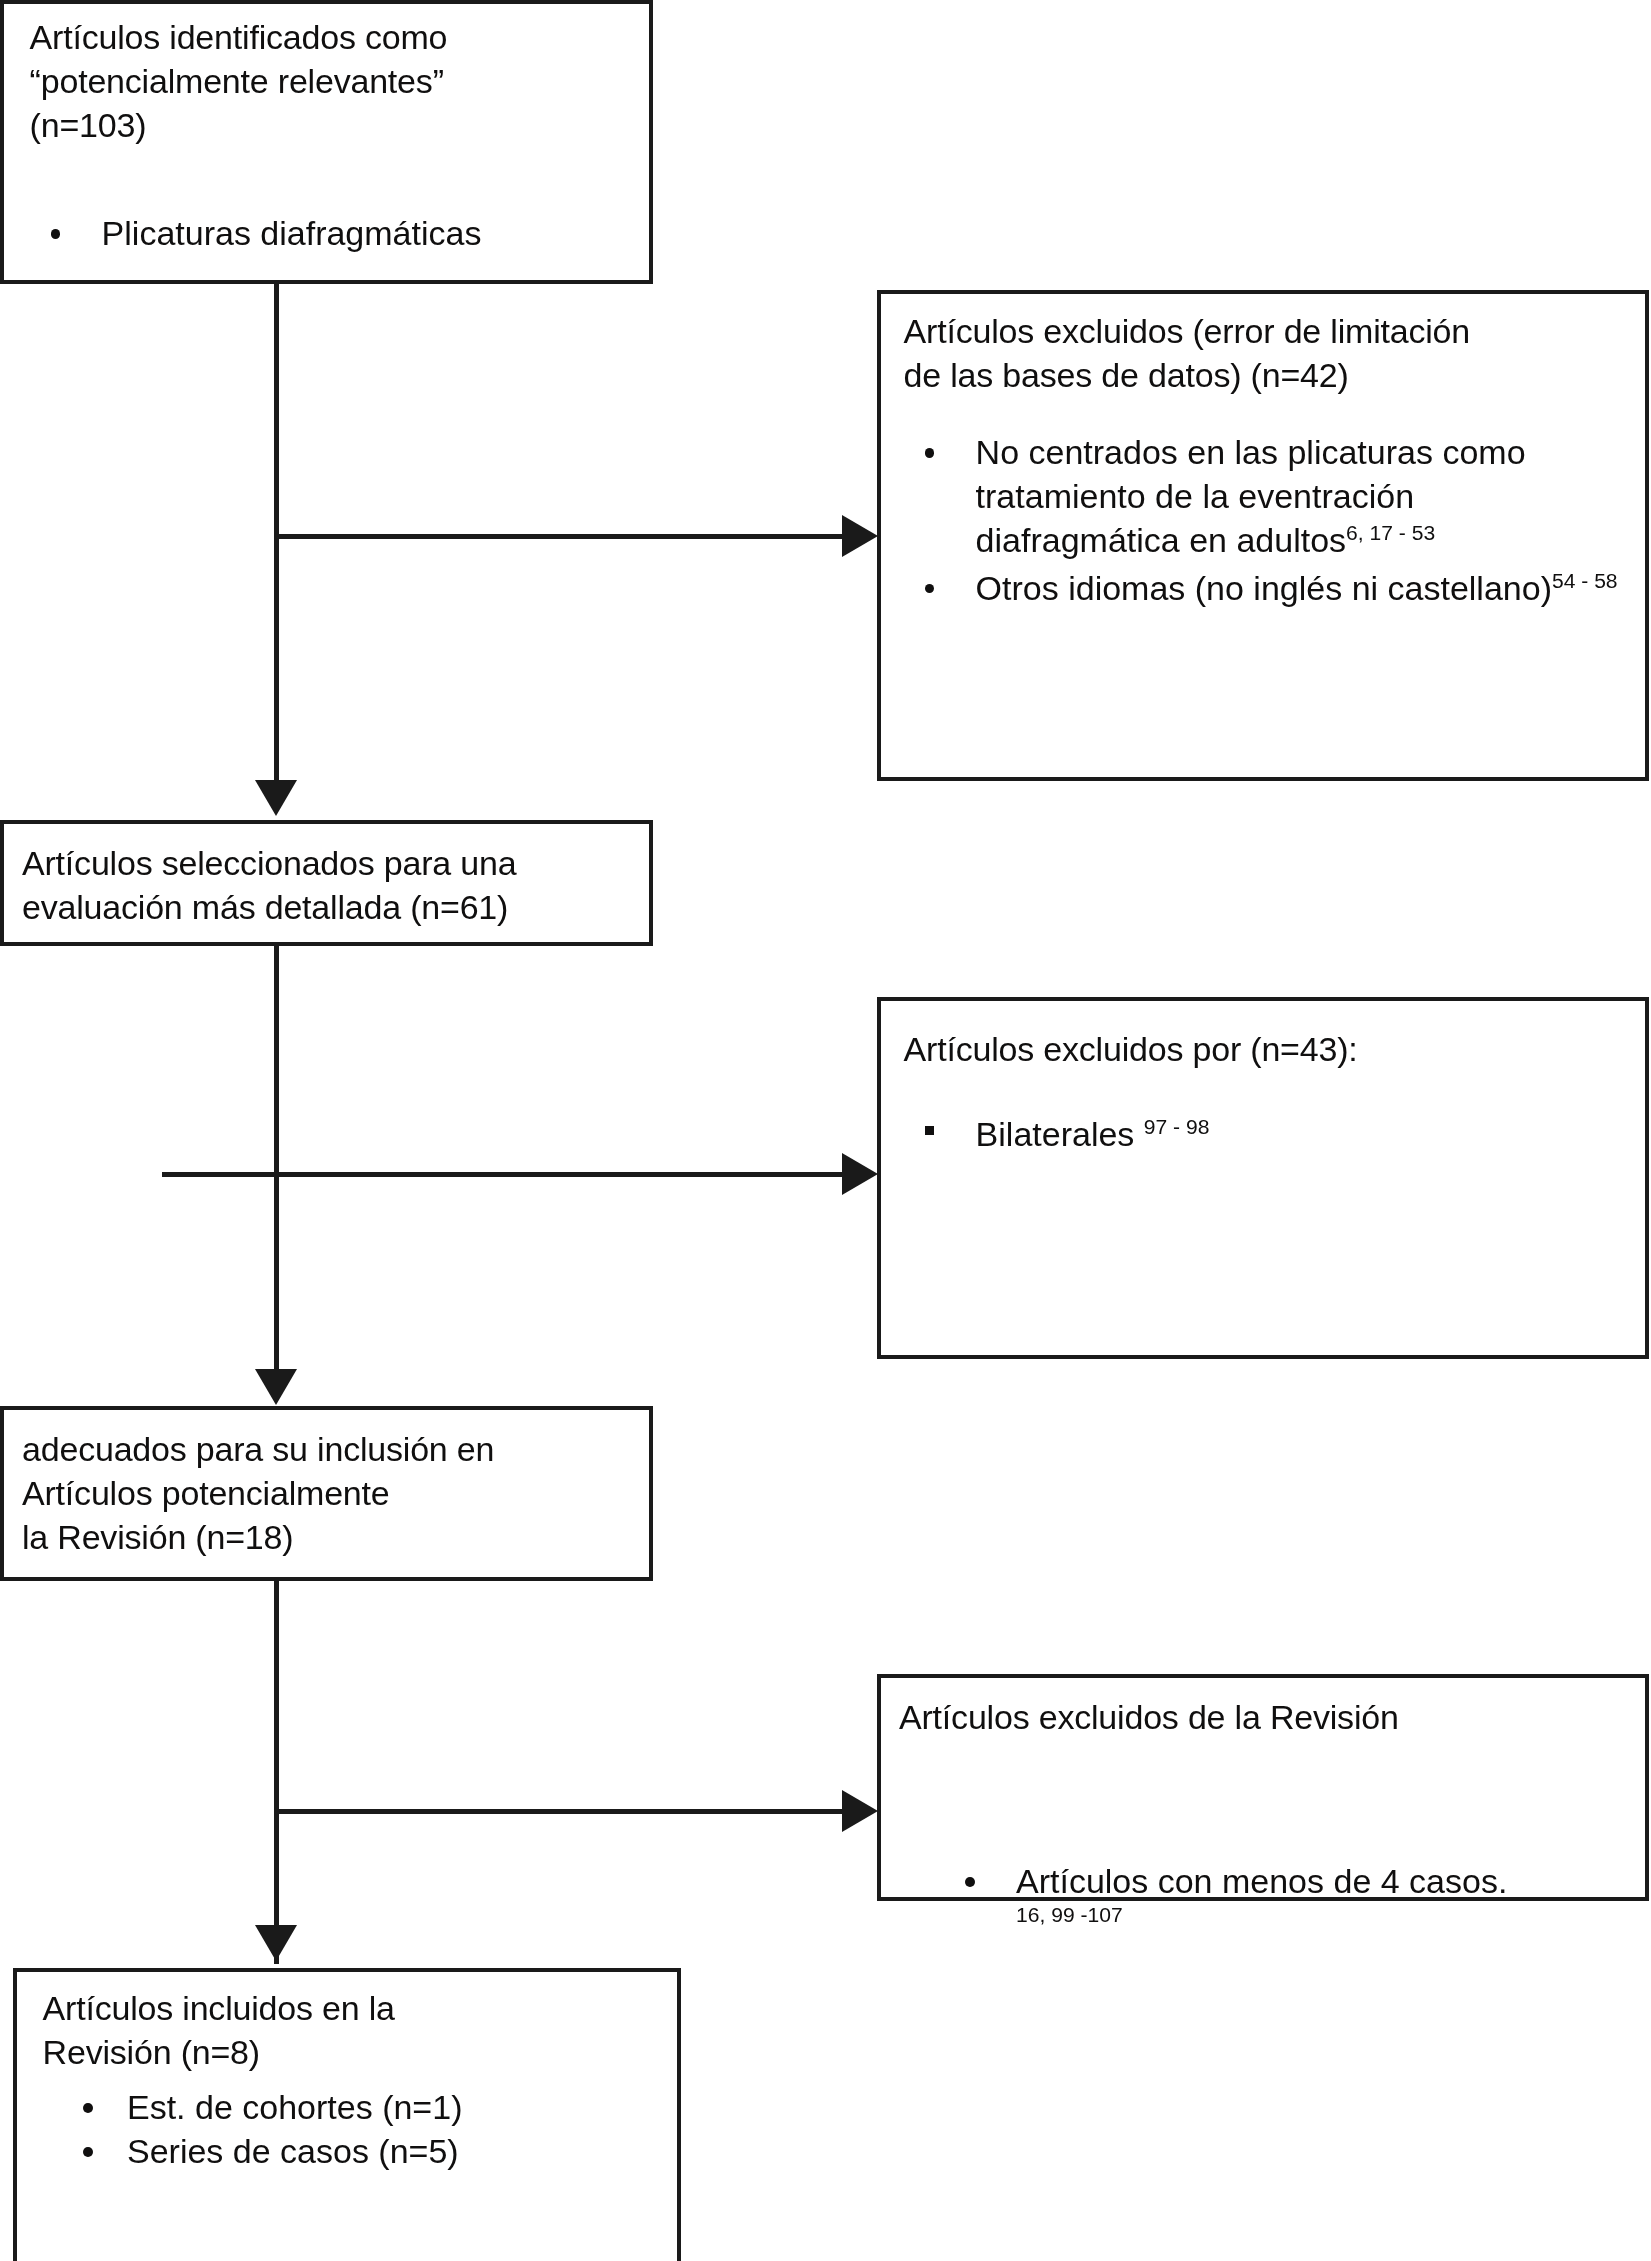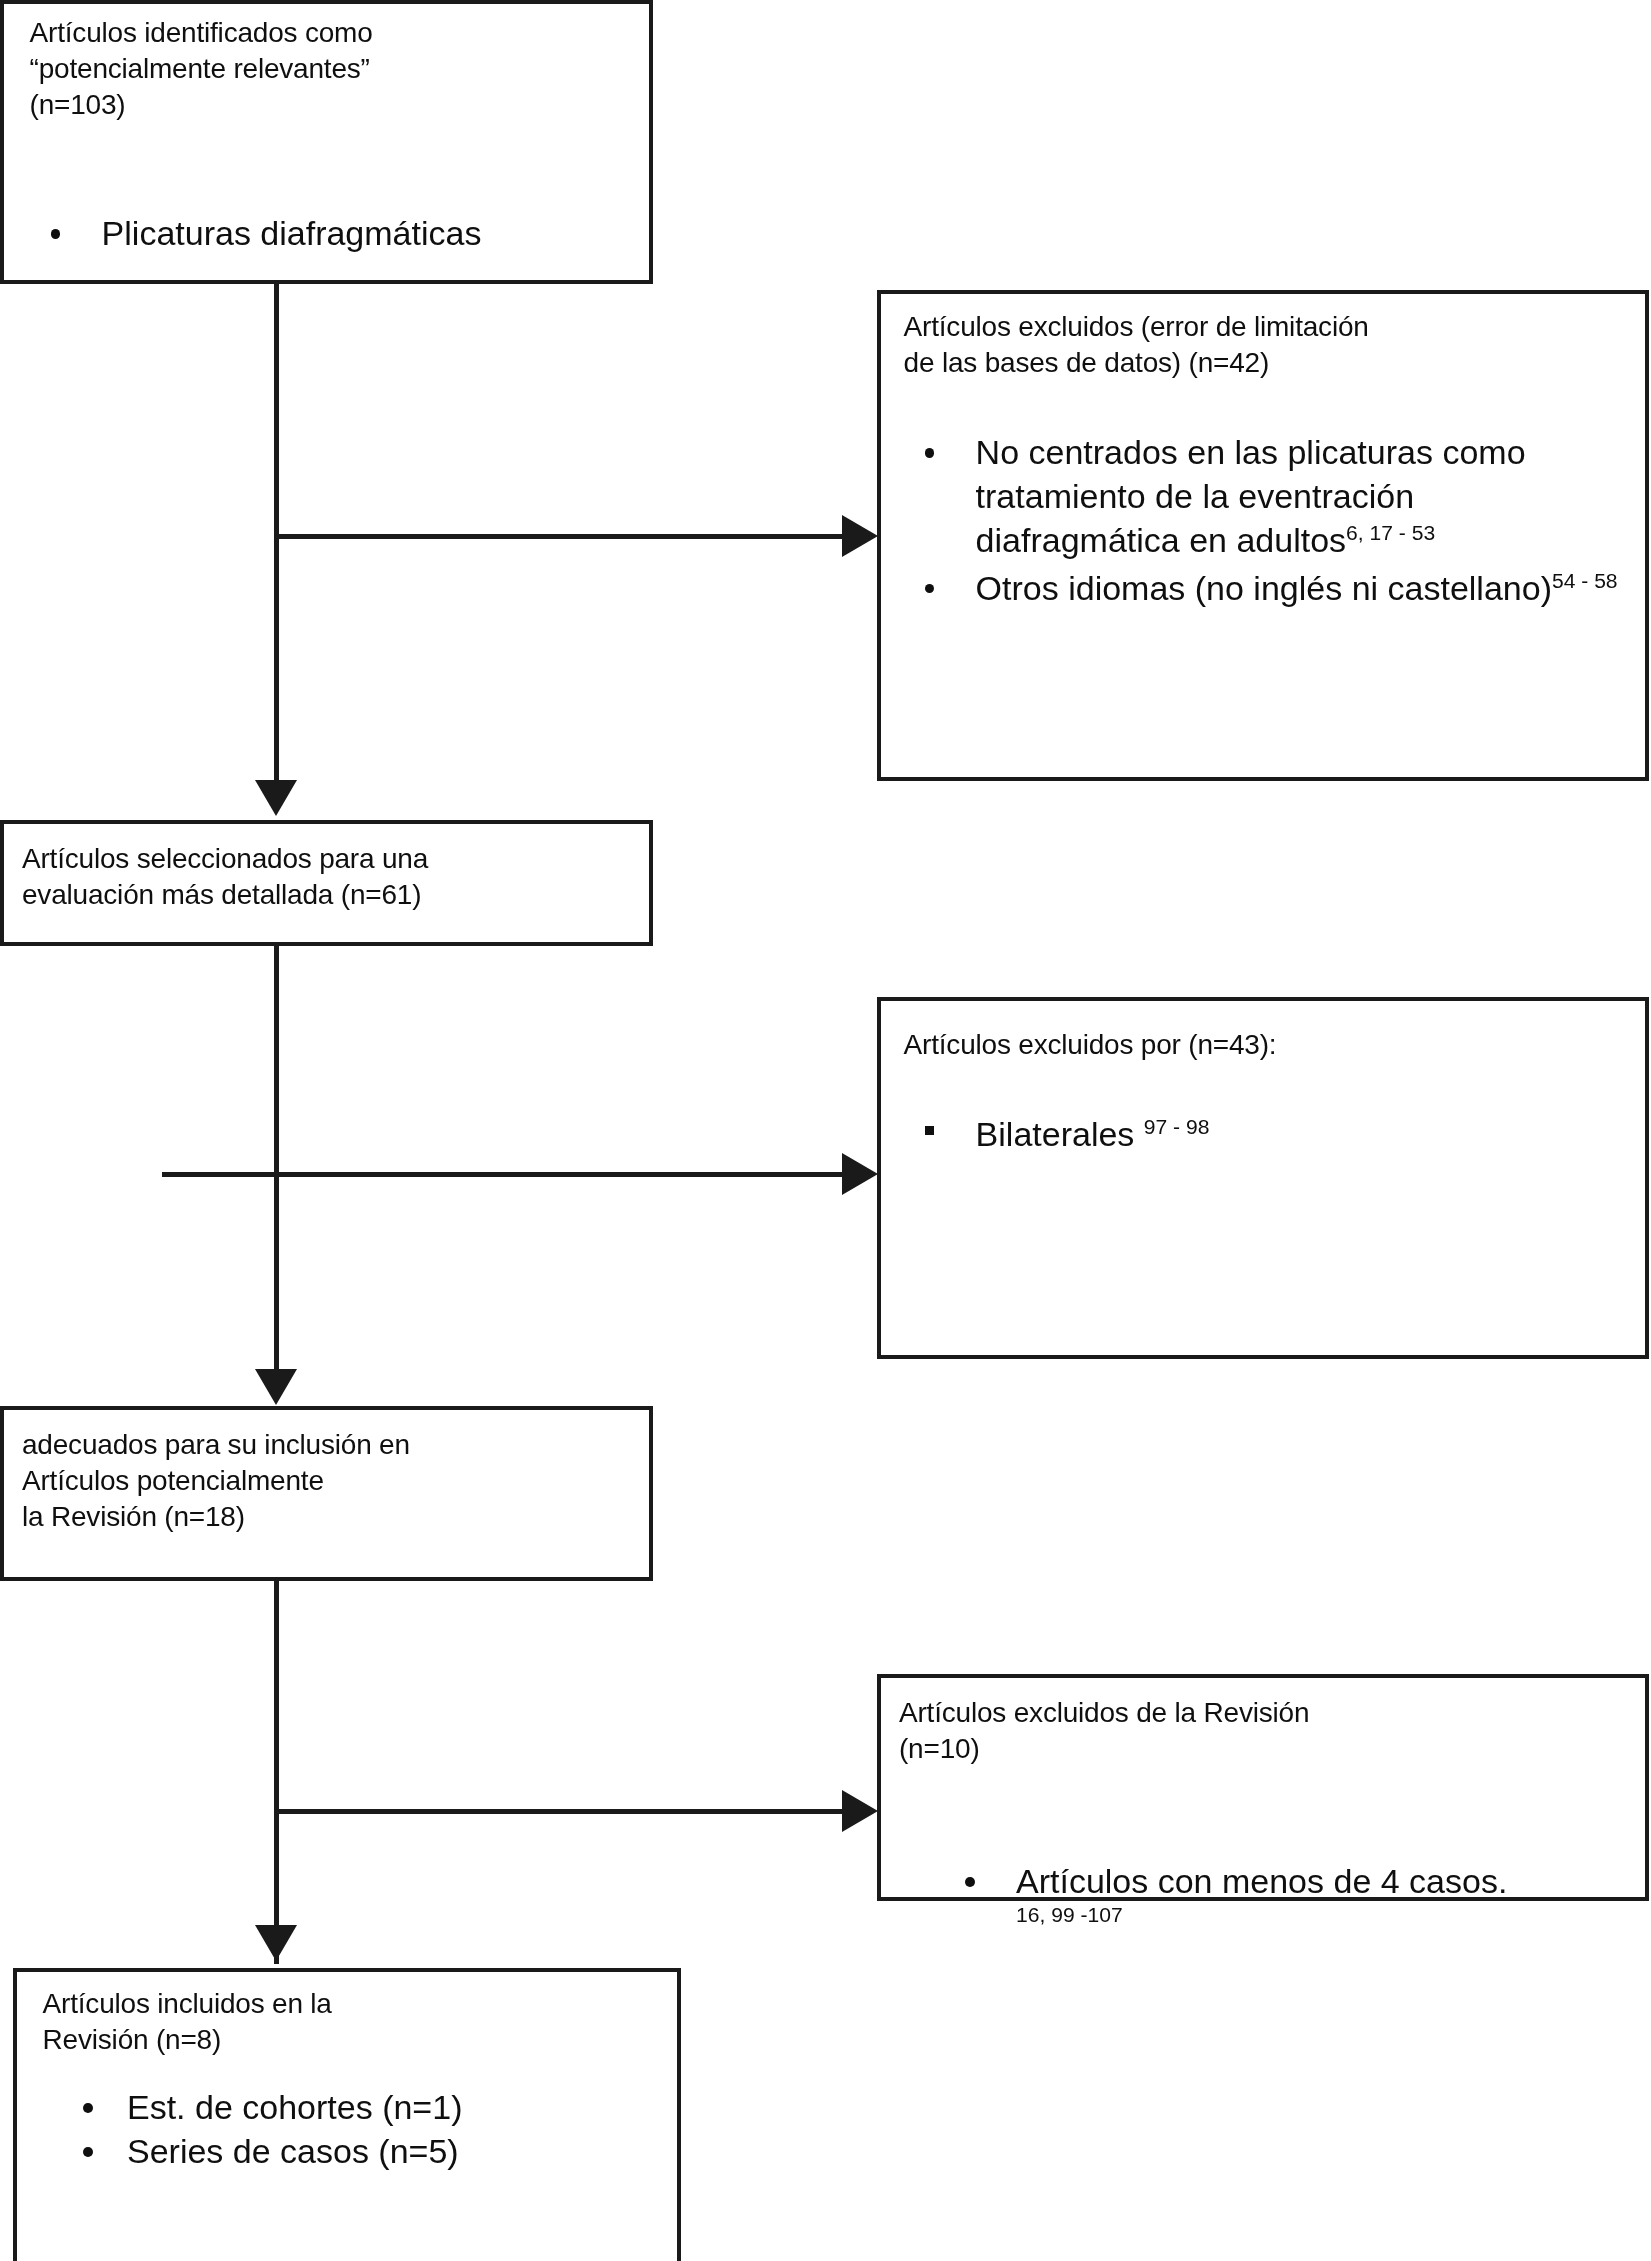--- a/index.html
+++ b/index.html
@@ -16,21 +16,21 @@
     color: #100f0f;
     overflow: hidden;
   }
   .box {
     position: absolute;
     box-sizing: border-box;
     border: 4.5px solid #1a1a1a;
     background: #ffffff;
   }
   .boxtext {
-    font-size: 28px;
+    font-size: 34px;
     line-height: 1.30;
     letter-spacing: -0.2px;
   }
   .pad-tl {
     position: absolute;
   }
   ul.bullets {
     list-style: none;
     margin: 0;
     padding: 0;
@@ -152,21 +152,20 @@
     <div class="boxtext pad-tl" style="left:18px; top:16.6px; width:625px;">
       <div>adecuados para su inclusión en</div>
       <div>Artículos potencialmente</div>
       <div>la Revisión (n=18)</div>
     </div>
   </div>
 
   <div class="box" style="left:877px; top:1674px; width:772px; height:227px;">
     <div class="boxtext pad-tl" style="left:18px; top:16.6px; width:731px;">
       <div>Artículos excluidos de la Revisión</div>
-      <div>(n=10)</div>
     </div>
     <ul class="bullets round" style="position:absolute; left:63px; top:181px; width:701px;">
       <li>
         <span>Artículos con menos de 4 casos.</span>
         <div class="supline" style="line-height:1.1;">16, 99 -107</div>
       </li>
     </ul>
   </div>
 
   <div class="box" style="left:13px; top:1968px; width:668px; height:321px;">

